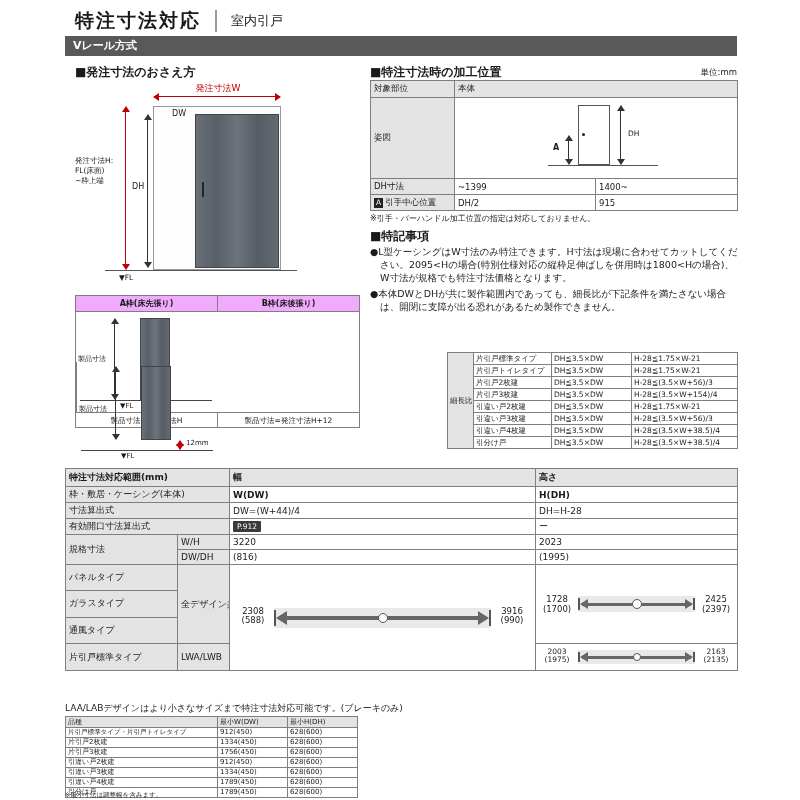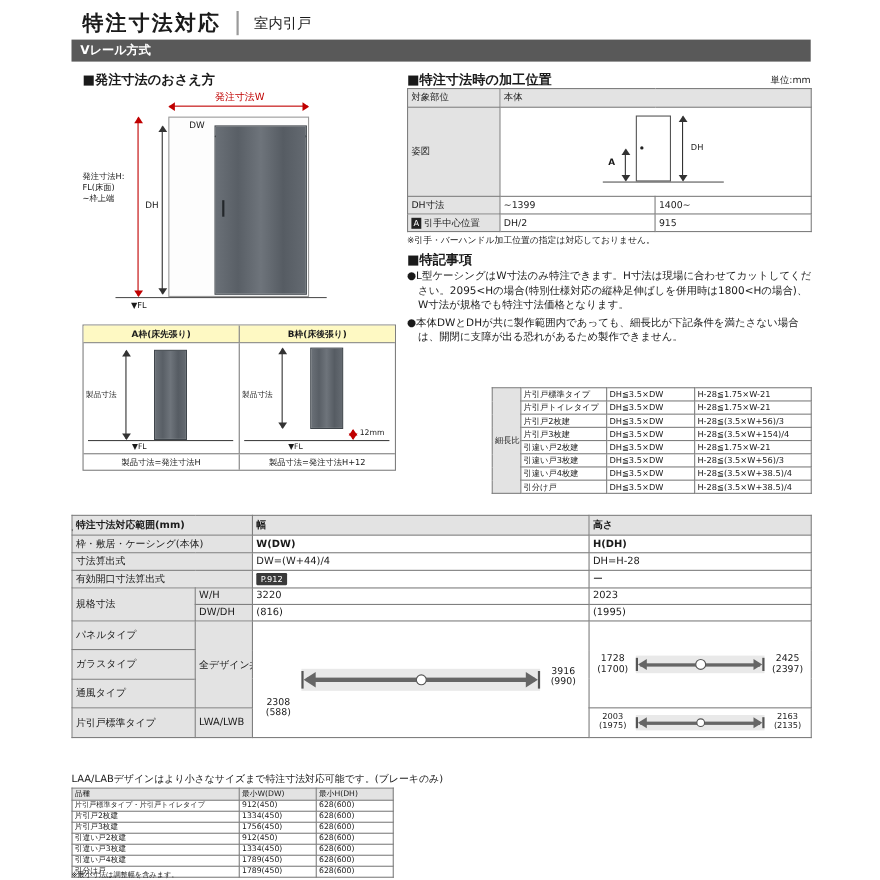--- a/index.html
+++ b/index.html
@@ -53,23 +53,23 @@
 .dot.sm{width:8px;height:8px;}
 .rlabel{position:absolute;font-size:8.5px;text-align:center;line-height:1.15;}
 .rlabel span{display:block;}
 .rlabel.sm{font-size:7.5px;line-height:1.1;}
 .badge{display:inline-block;background:#3a3a3a;color:#fff;font-size:7.5px;line-height:11px;padding:0 4px;border-radius:1px;text-indent:0;vertical-align:1px;}
 .abadge{display:inline-block;background:#222;color:#fff;font-size:7.5px;line-height:10px;padding:0 2px;margin-right:2px;}
 .bullet{font-size:9.5px;line-height:1.38;padding-left:10px;text-indent:-10px;margin-bottom:3px;white-space:normal;}
 
 .frames{border:1px solid #7f7f7f;background:#fff;}
 .fr-hdr{display:flex;height:16px;border-bottom:1px solid #7f7f7f;}
-.fr-hdr .cell{flex:1;background:#fef9c3;font-size:8px;font-weight:bold;text-align:center;line-height:16px;}
+.fr-hdr .cell{flex:1;background:#f0abfc;font-size:8px;font-weight:bold;text-align:center;line-height:16px;}
 .fr-hdr .cell + .cell{border-left:1px solid #7f7f7f;}
-.fr-body{display:flex;height:100px;}
+.fr-body{display:flex;height:100px;flex-direction:column;}
 .panel{flex:1;position:relative;}
 .panel.pb{border-left:1px solid #7f7f7f;}
 .fr-ftr{display:flex;height:15px;border-top:1px solid #7f7f7f;}
 .fr-ftr .cell{flex:1;font-size:7.5px;text-align:center;line-height:15px;}
 .fr-ftr .cell + .cell{border-left:1px solid #7f7f7f;}
 .h2{font-size:14px;font-weight:bold;}
 </style>
 </head>
 <body>
 
@@ -296,21 +296,21 @@
       <td class="gray c" rowspan="3">全デザイン共通</td>
       <td rowspan="4" class="diag-cell">
         <div class="rangewrap" style="height:104px;">
           <div class="band" style="left:44px;right:44px;top:42px;height:20px;"></div>
           <div class="endbar" style="left:44px;top:44px;height:16px;"></div>
           <div class="endbar" style="right:44px;top:44px;height:16px;"></div>
           <div class="arrh big" style="left:46px;right:46px;top:45px;height:14px;color:#666;">
                 <i class="ln"></i>
               </div>
           <div class="dot" style="left:calc(50% - 5px);top:47px;"></div>
-          <div class="rlabel" style="left:3px;top:41px;width:40px;margin-top:28px;">
+          <div class="rlabel" style="left:3px;top:41px;width:40px;">
                 <span>2308</span>
                 <span>(588)</span>
               </div>
           <div class="rlabel" style="right:3px;top:41px;width:40px;">
                 <span>3916</span>
                 <span>(990)</span>
               </div>
         </div>
       </td>
       <td rowspan="3" class="diag-cell">

